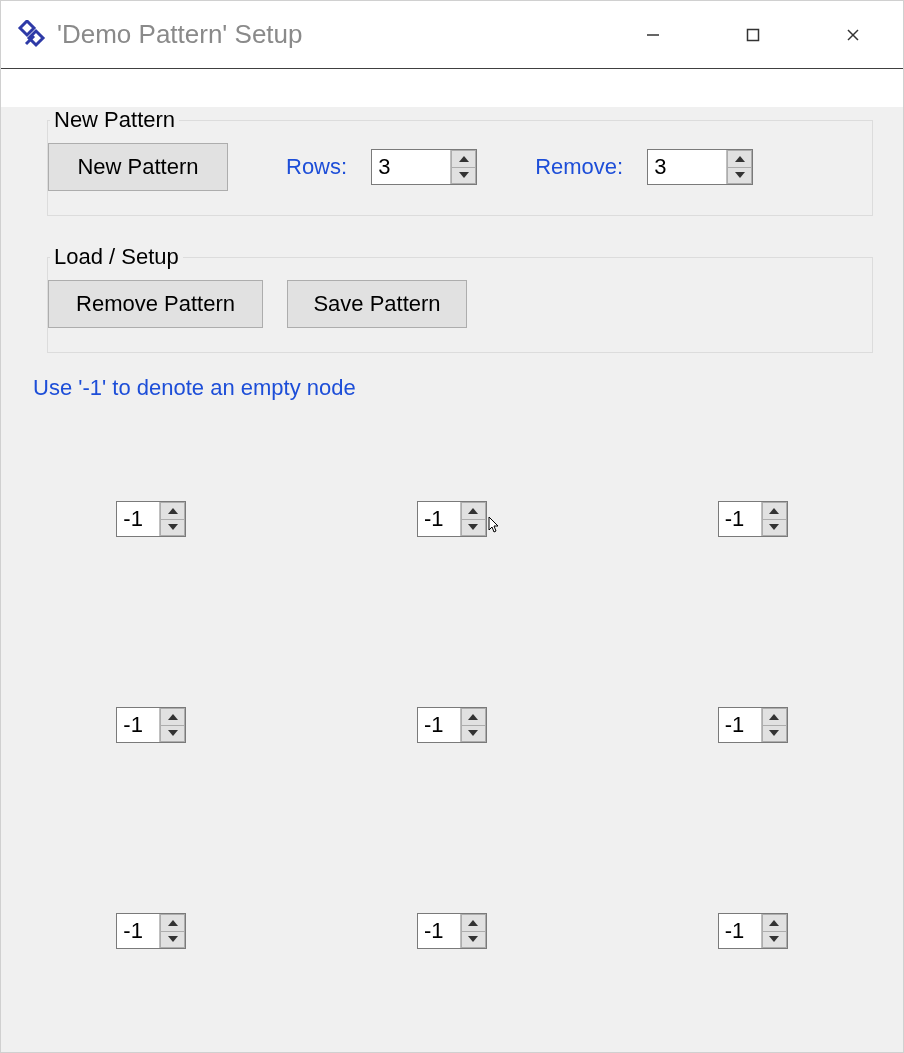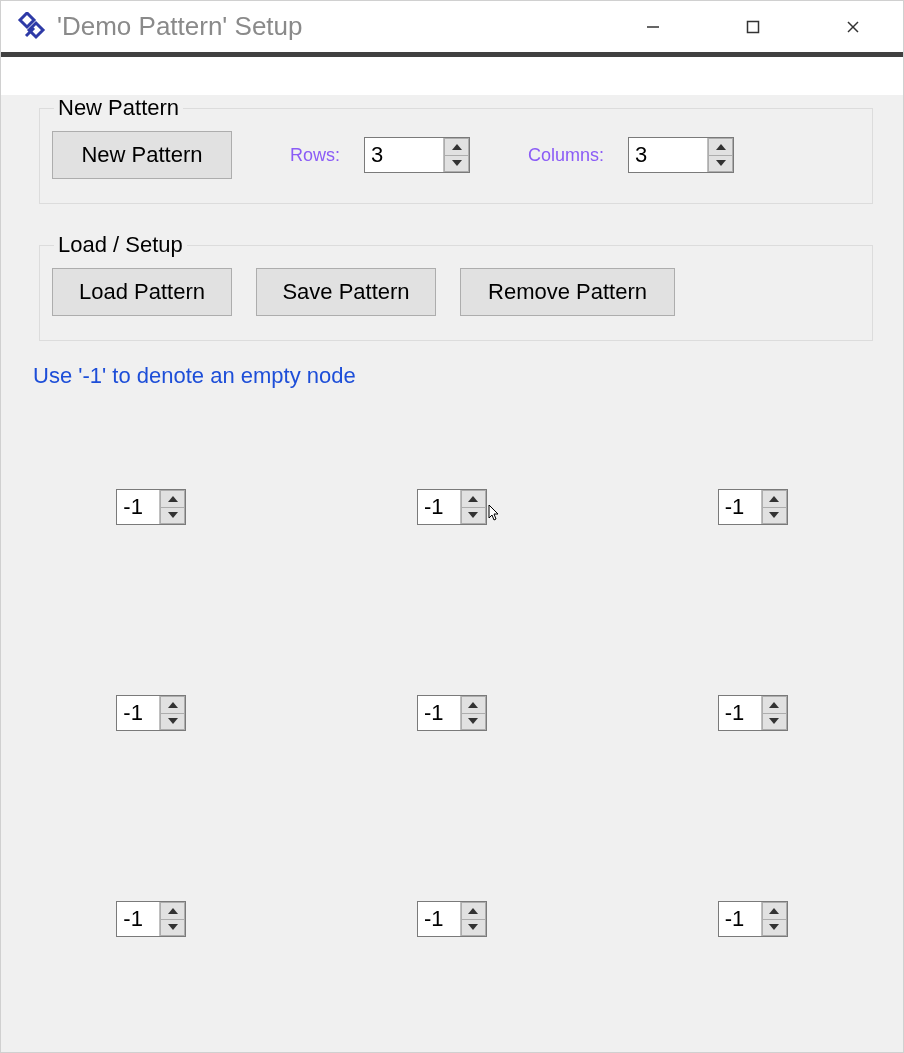--- a/index.html
+++ b/index.html
@@ -10,25 +10,25 @@
     background: #fff;
     font-family: "Segoe UI", Tahoma, Arial, sans-serif;
     font-size: 20px;
     color: #000;
     border: 1px solid #d0d0d0;
     overflow: hidden;
   }
 
   
   .titlebar {
-    height: 56px;
+    height: 68px;
     display: flex;
     align-items: center;
     background: #fff;
-    border-bottom: 5px solid #404040;
+    border-bottom: 1px solid #404040;
   }
   .titlebar .app-icon {
     width: 34px;
     height: 34px;
     margin: 0 8px 0 14px;
     display: flex;
     align-items: center;
     justify-content: center;
   }
   .titlebar .title {
@@ -55,22 +55,22 @@
   }
 
   .client {
     background: #f0f0f0;
     height: calc(1053px - 56px - 2px);
     padding: 0 30px 30px 30px;
   }
 
   fieldset.groupbox {
     border: 1px solid #dcdcdc;
-    margin: 38px 0 0 8px;
-    padding: 10px 14px 24px 12px;
+    margin: 38px 0 0 16px;
+    padding: 10px 14px 24px 0;
     position: relative;
   }
   fieldset.groupbox > legend {
     color: #000;
     font-size: 22px;
     padding: 0 4px;
     margin-left: 2px;
   }
   fieldset.groupbox.ls { margin-top: 28px; }
 
@@ -90,22 +90,22 @@
     font-size: 22px;
     color: #000;
     cursor: pointer;
     display: inline-flex;
     align-items: center;
     justify-content: center;
   }
   .btn.xwide { min-width: 215px; }
 
   .lbl {
-    font-size: 18px;
-    color: #8b5cf6;
+    font-size: 22px;
+    color: #1d4ed8;
   }
 
   
   .spin {
     display: inline-flex;
     height: 36px;
     border: 1px solid #7a7a7a;
     background: #fff;
   }
   .spin .spin-input {
@@ -213,41 +213,40 @@
         <span class="spin-btns">
           <button class="spin-up">
               <span class="arrow-up"></span>
             </button>
           <button class="spin-down">
               <span class="arrow-down"></span>
             </button>
         </span>
       </span>
       <span style="width:10px"></span>
-      <span class="lbl">Columns:</span>
+      <span class="lbl">Remove:</span>
       <span class="spin">
         <input class="spin-input" value="3" style="">
         <span class="spin-btns">
           <button class="spin-up">
               <span class="arrow-up"></span>
             </button>
           <button class="spin-down">
               <span class="arrow-down"></span>
             </button>
         </span>
       </span>
     </div>
   </fieldset>
 
   <fieldset class="groupbox ls">
     <legend>Load / Setup</legend>
     <div class="row">
-      <button class="btn">Load Pattern</button>
+      <button class="btn xwide">Remove Pattern</button>
       <button class="btn">Save Pattern</button>
-      <button class="btn xwide">Remove Pattern</button>
     </div>
   </fieldset>
 
   <div class="hint">Use '-1' to denote an empty node</div>
 
   <div class="grid">
     <span class="spin sm">
       <input class="spin-input" value="-1" style="">
       <span class="spin-btns">
           <button class="spin-up">

